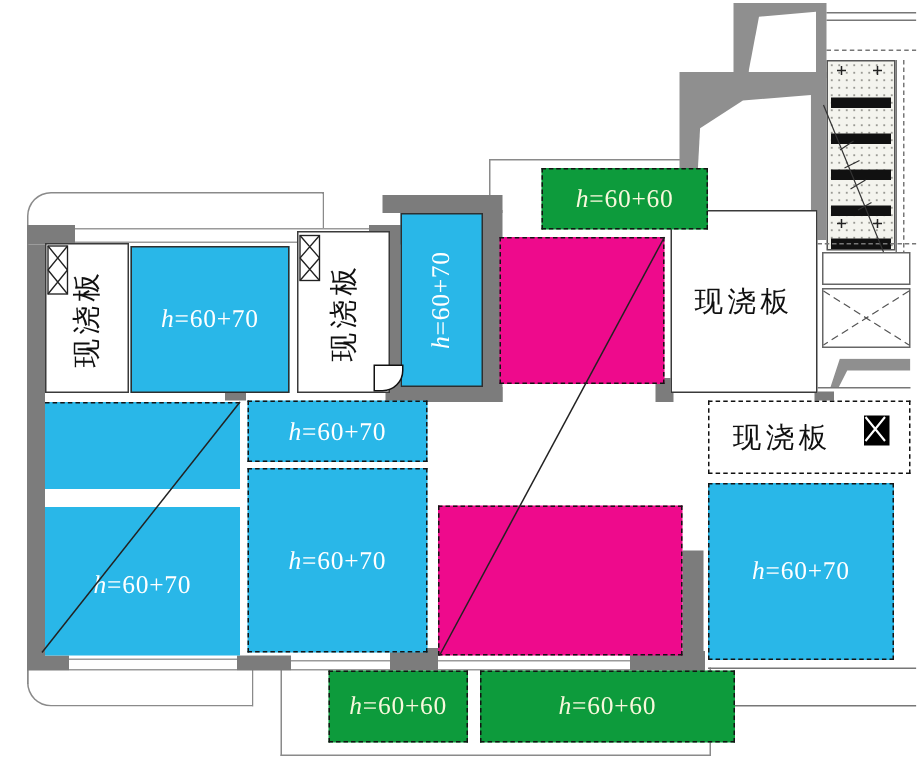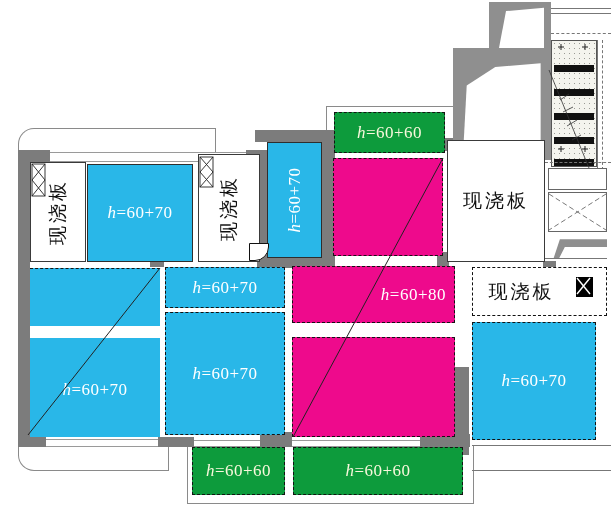--- a/index.html
+++ b/index.html
@@ -7,21 +7,21 @@
           font-family:"Liberation Serif",serif;}
   .abs{position:absolute;}
   .wall{position:absolute;background:var(--wall,#7C7C7C);}
   .wall-light{position:absolute;background:var(--wall-light,#8F8F8F);}
   .window{position:absolute;background:#fff;border-top:1px solid #9a9a9a;border-bottom:1px solid #9a9a9a;}
   .outline-line{position:absolute;background:#8a8a8a;}
   .room{position:absolute;background:#fff;border:1px solid #3a3a3a;box-sizing:border-box;}
   .slab{position:absolute;box-sizing:border-box;display:flex;align-items:center;justify-content:center;}
   .cyan{background:var(--cyan,#29B7E8);}
   .magenta{background:var(--magenta,#EE0A8C);}
-  .green{background:var(--green,#0D9B3C);}
+  .green{background:var(--green,#0D9B3C);margin-left:27px;}
   .dashed{border:1.5px dashed #141414;}
   .solidb{border:1px solid #2e2e2e;}
   .slab-label{color:var(--label-white,#fff);font-size:17px;display:inline-block;white-space:nowrap;letter-spacing:.5px;}
   .slab-label::first-letter{font-style:italic;}
   .cream{color:var(--label-cream,#F8F8DC);}
   .vrot{transform:rotate(-90deg);}
   .cast-label{color:#101010;font-size:19px;display:inline-block;white-space:nowrap;letter-spacing:3px;font-family:"Liberation Serif",serif;}
   .hatch{position:absolute;left:551px;top:40px;width:46px;height:127px;box-sizing:border-box;
          border:1px solid #555;background-color:#f4f4ee;
          background-image:radial-gradient(#9a9a94 0.7px, transparent 0.9px);
@@ -137,23 +137,20 @@
 
   <div class="slab cyan dashed" style="left:165px;top:312px;width:120px;height:123px;">
     <span class="slab-label">h=60+70</span>
   </div>
 
   <div class="slab cyan" style="left:30px;top:268px;width:130px;height:169px;border-top:1.5px dashed #141414;">
     <div class="gap-bar" style="top:57px;"></div>
     <span class="slab-label" style="position:absolute;left:0;width:100%;top:66%;text-align:center;">h=60+70</span>
   </div>
 
-  <div class="slab magenta dashed" style="left:292px;top:266px;width:163px;height:57px;">
-    <span class="slab-label" style="position:absolute;right:8px;top:50%;transform:translateY(-50%);">h=60+80</span>
-  </div>
 
   <div class="slab magenta dashed" style="left:292px;top:337px;width:163px;height:100px;"></div>
 
   <div class="slab cyan dashed" style="left:472px;top:322px;width:124px;height:118px;">
     <span class="slab-label">h=60+70</span>
   </div>
 
   <div class="slab green dashed" style="left:192px;top:447px;width:93px;height:48px;">
     <span class="slab-label cream">h=60+60</span>
   </div>

